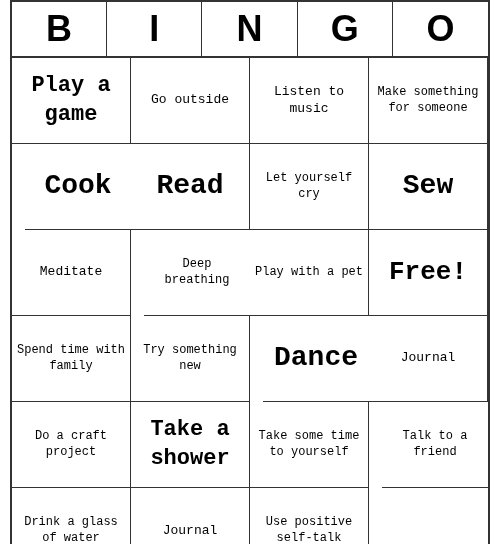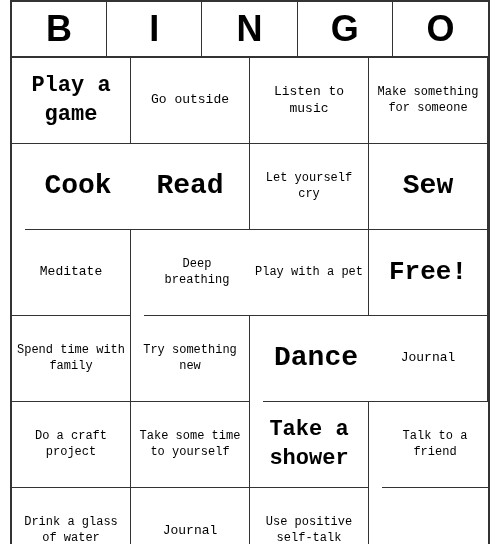--- a/index.html
+++ b/index.html
@@ -108,20 +108,20 @@
       <div class="bingo-cell xlarge-text">Sew</div>
       <div class="bingo-cell">Meditate</div>
       <div class="bingo-cell small-text">Deep breathing</div>
       <div class="bingo-cell small-text">Play with a pet</div>
       <div class="bingo-cell free">Free!</div>
       <div class="bingo-cell small-text">Spend time with family</div>
       <div class="bingo-cell small-text">Try something new</div>
       <div class="bingo-cell xlarge-text">Dance</div>
       <div class="bingo-cell">Journal</div>
       <div class="bingo-cell small-text">Do a craft project</div>
+      <div class="bingo-cell large-text">Take a shower</div>
       <div class="bingo-cell small-text">Take some time to yourself</div>
-      <div class="bingo-cell large-text">Take a shower</div>
       <div class="bingo-cell small-text">Talk to a friend</div>
       <div class="bingo-cell small-text">Drink a glass of water</div>
       <div class="bingo-cell">Journal</div>
       <div class="bingo-cell small-text">Use positive self-talk</div>
     </div>
 </div>
 
 </body></html>

